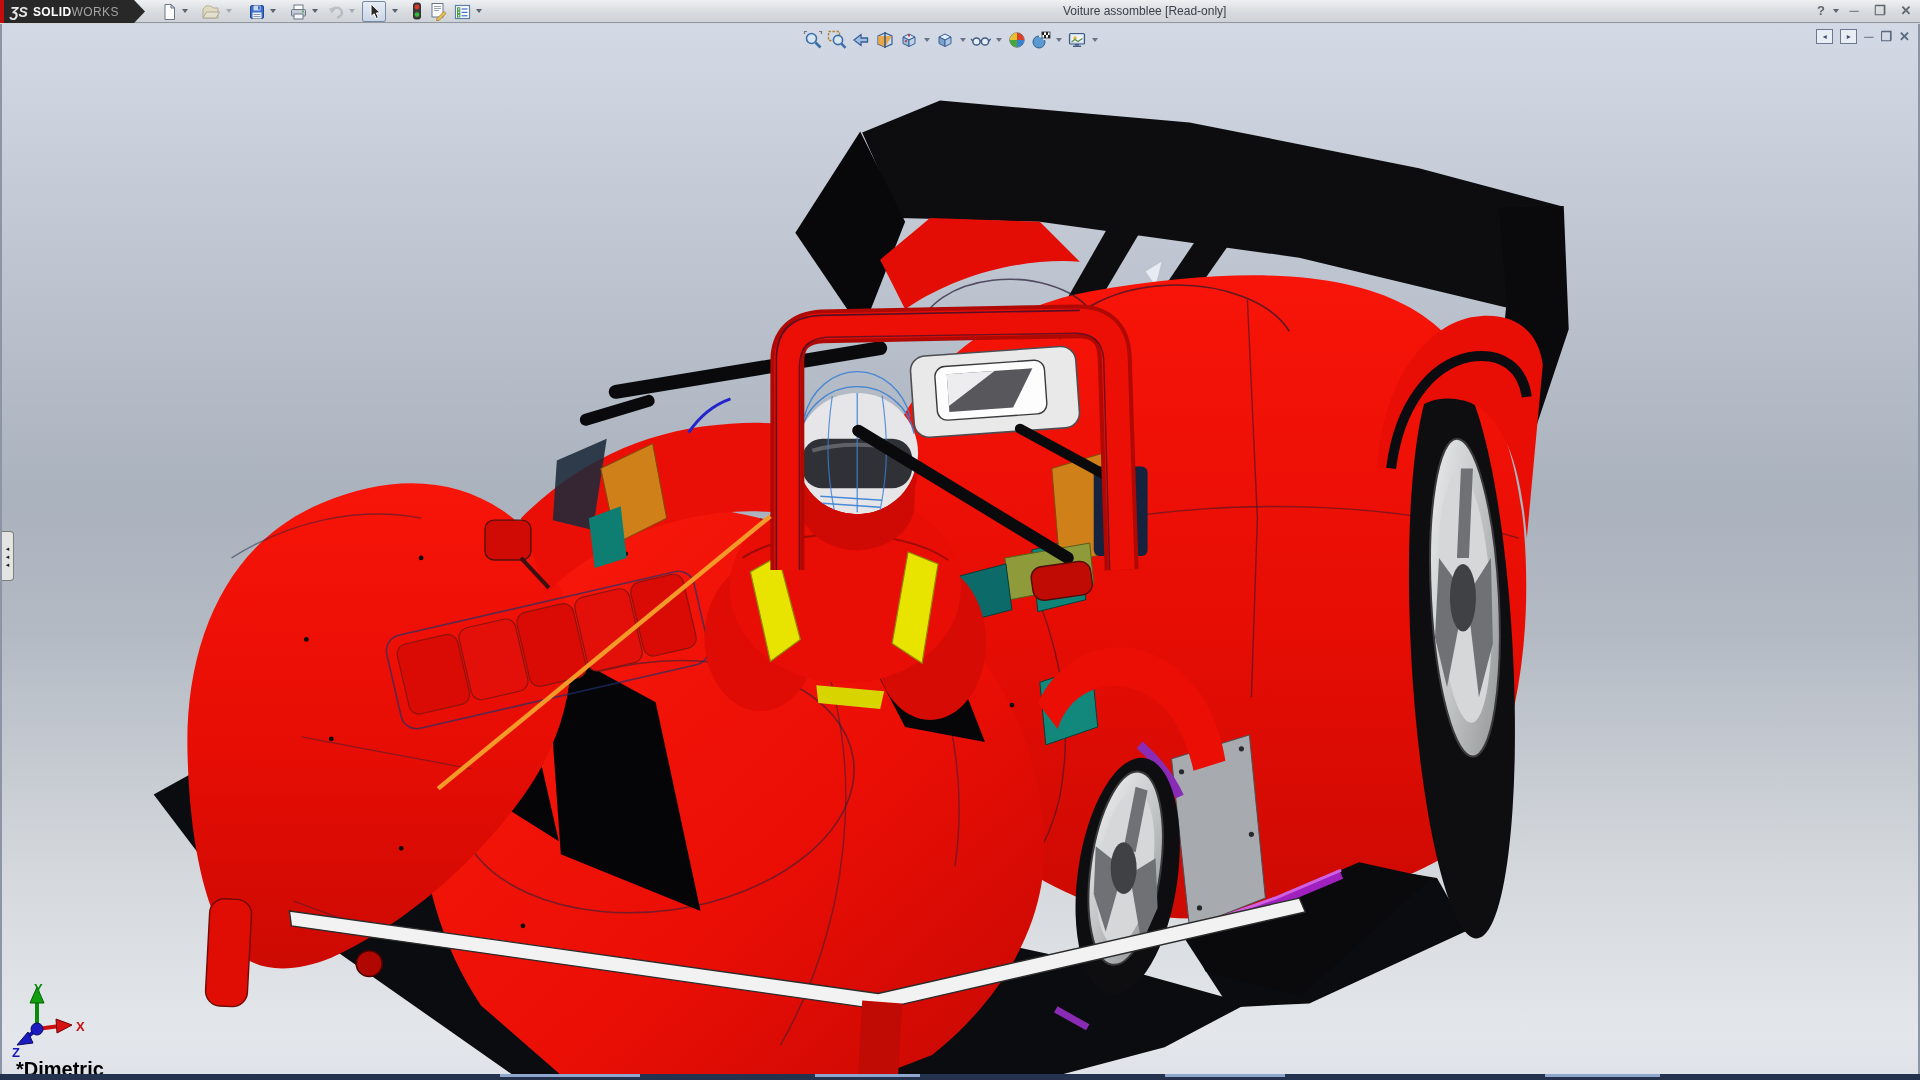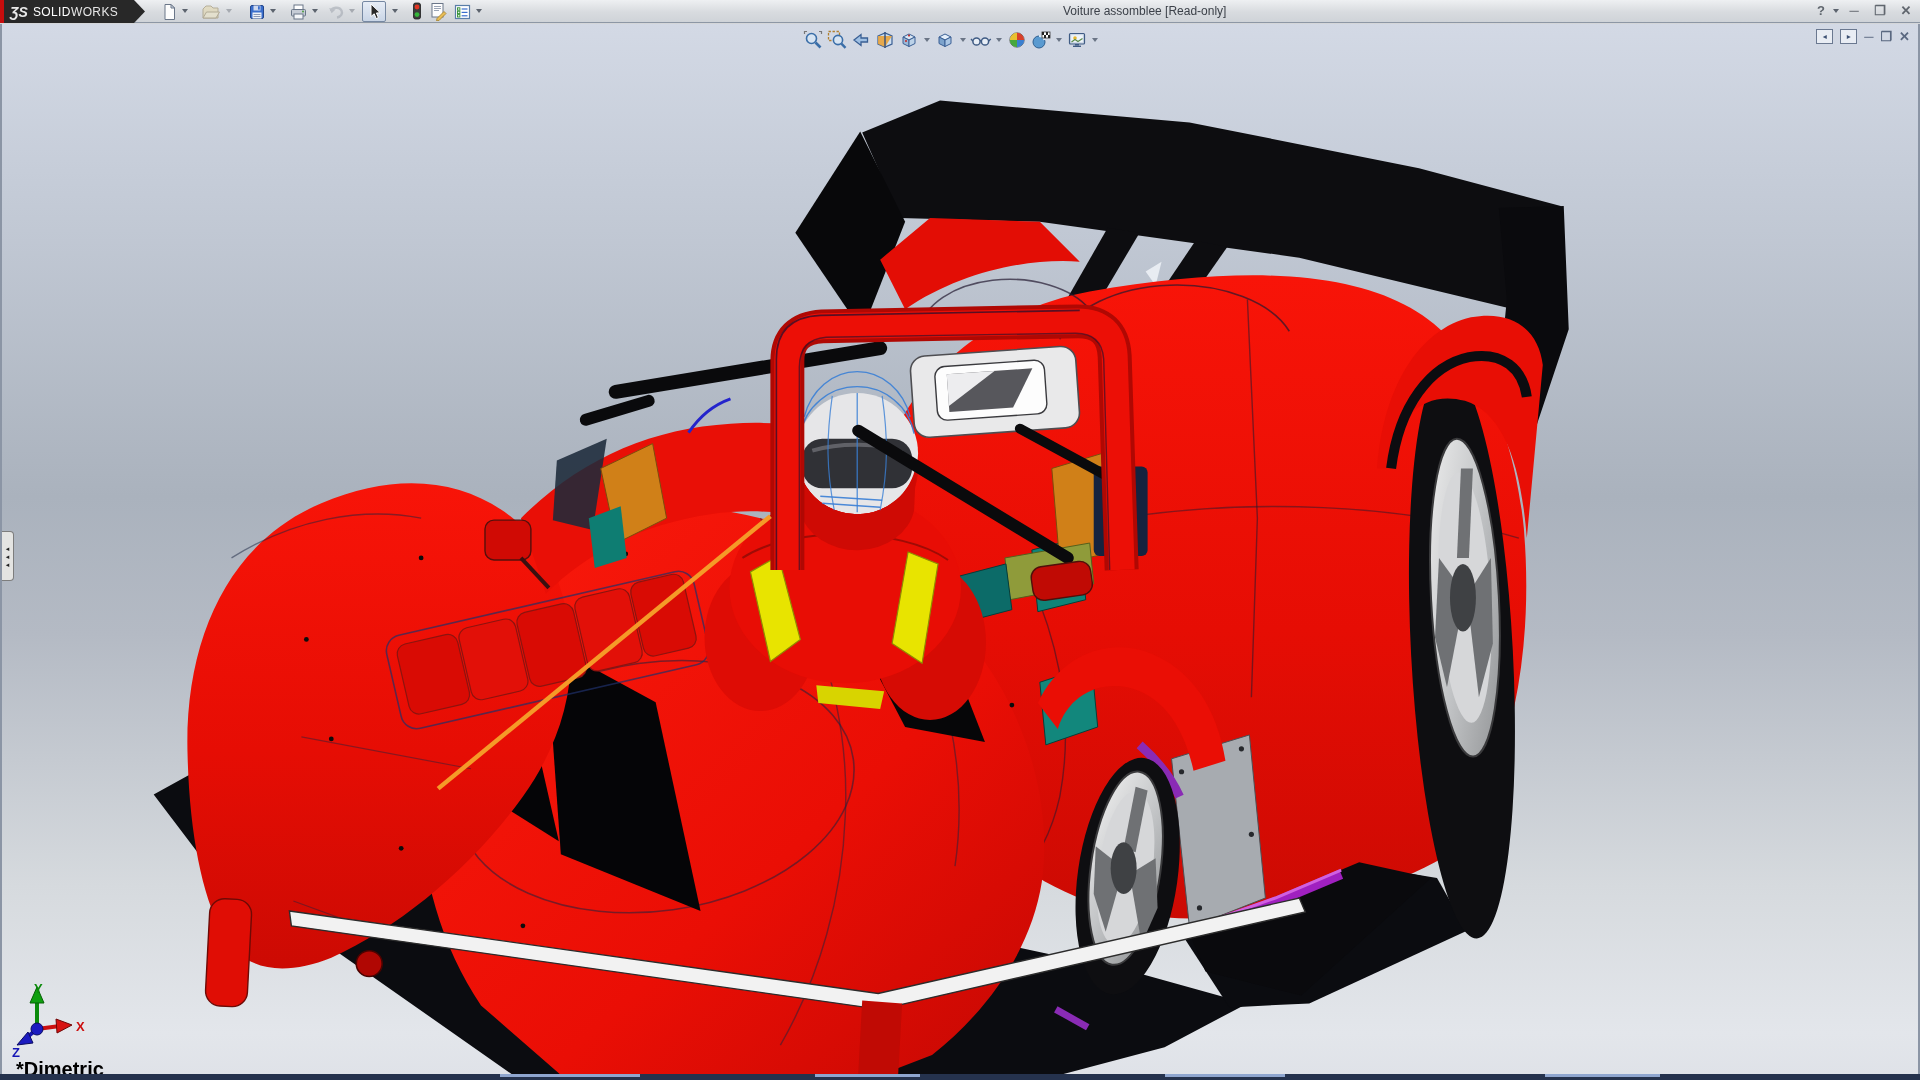--- a/index.html
+++ b/index.html
@@ -7,22 +7,22 @@
   #app { position:relative; width:1920px; height:1080px; background:#d4d6d9; }
 
   
   #titlebar { position:absolute; left:0; top:0; width:1920px; height:23px;
     background:linear-gradient(180deg,#eef0f2 0%,#d8dbdf 55%,#cfd3d8 100%);
     border-bottom:1px solid #8d97a5; }
   #logo-block { position:absolute; left:0; top:0; width:134px; height:23px; background:#282828;
     display:flex; align-items:center; }
   #logo-redstrip { position:absolute; left:0; top:0; width:4px; height:23px; background:#c60d0d; }
   #logo-mark { color:#e9e9e9; font-weight:bold; font-style:italic; font-size:14px; margin-left:10px; }
-  #logo-solid { color:#ffffff; font-weight:normal; font-size:12px; letter-spacing:.4px; margin-left:5px; }
-  #logo-works { color:#e5e5e5; font-weight:normal; font-size:12px; letter-spacing:.4px; }
+  #logo-solid { color:#ffffff; font-weight:bold; font-size:12px; letter-spacing:.4px; margin-left:5px; }
+  #logo-works { color:#a3a3a3; font-weight:normal; font-size:12px; letter-spacing:.4px; }
   #logo-arrow { position:absolute; left:134px; top:0; width:11px; height:23px; background:#282828;
     clip-path:polygon(0 0,100% 50%,0 100%); color:#ddd; font-size:7px; line-height:23px; text-align:center; }
 
   .tbtn { position:absolute; top:1px; width:21px; height:21px; display:flex; align-items:center; justify-content:center; }
   .tbtn svg { display:block; }
   .tcaret { position:absolute; top:9px; width:0; height:0; border-left:3.5px solid transparent;
     border-right:3.5px solid transparent; border-top:4px solid #5c636e; }
   .tcaret.gray { border-top-color:#a6aab1; }
   .pressed { border:1px solid #7688a2; background:linear-gradient(180deg,#e7edf6,#c9d5e6); border-radius:2px; }
 

